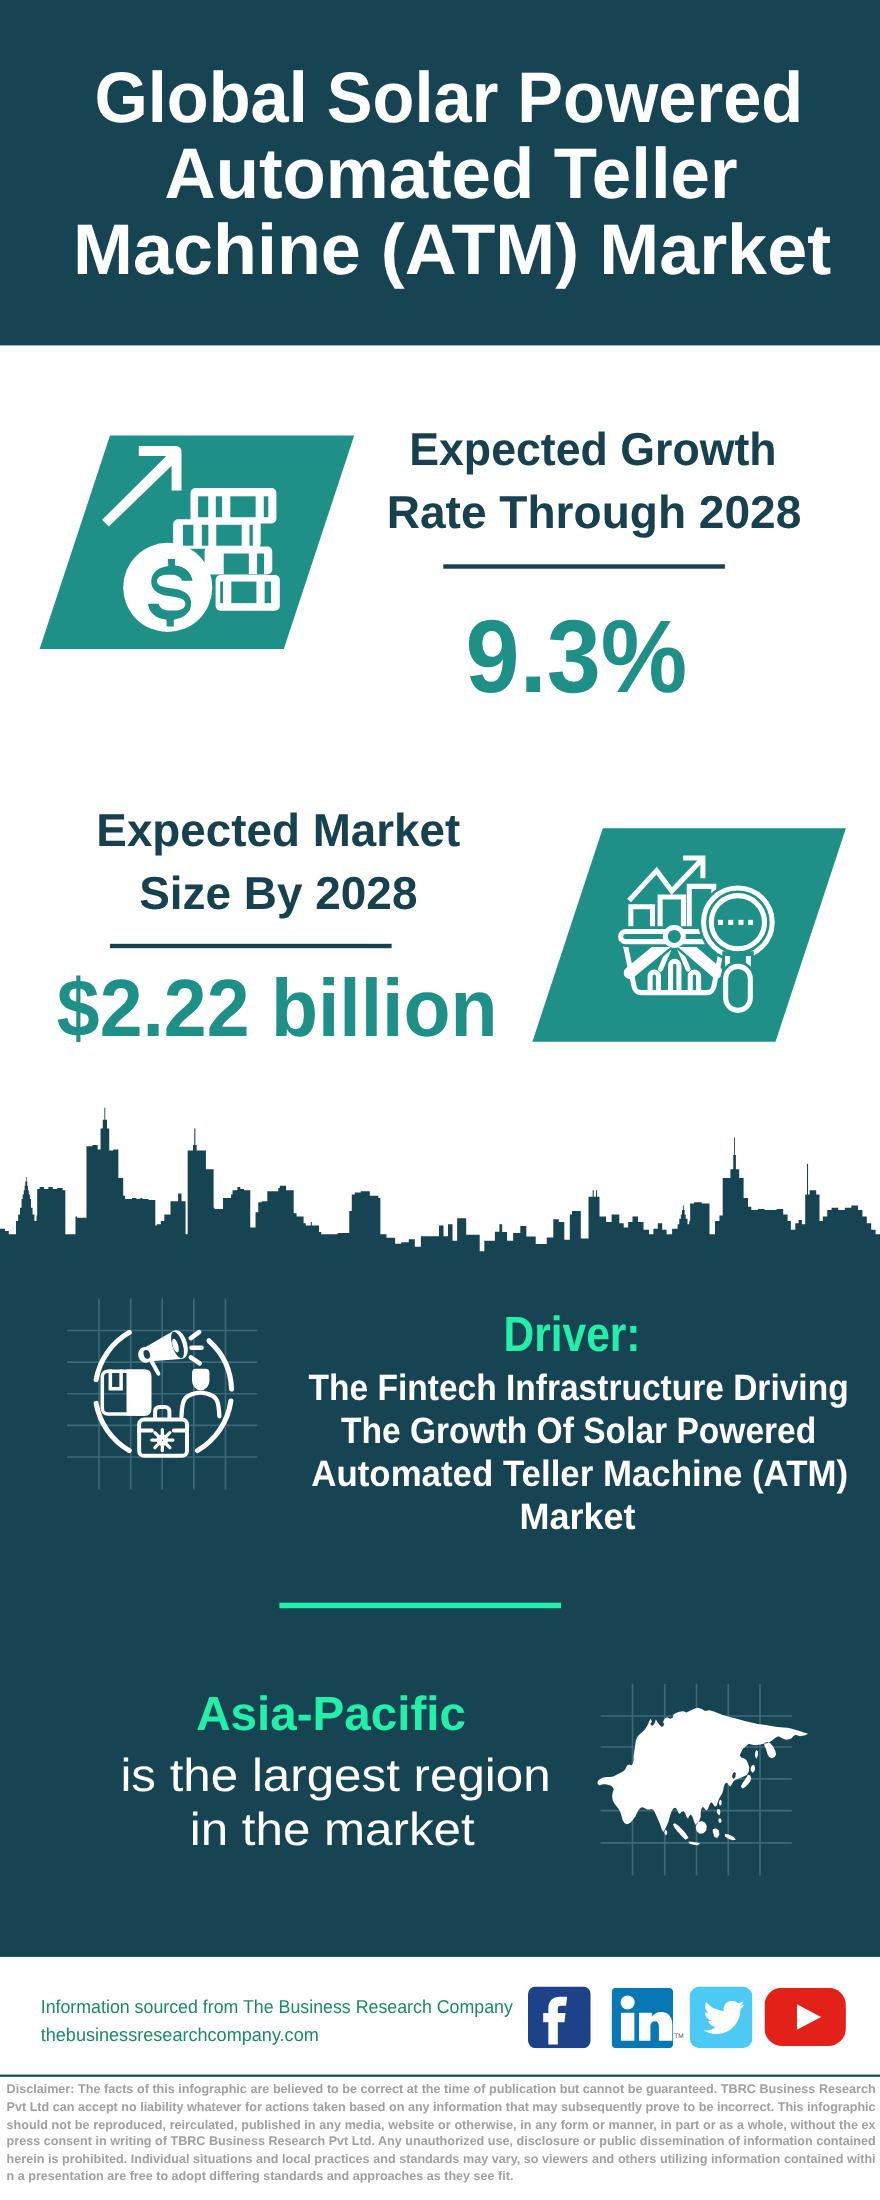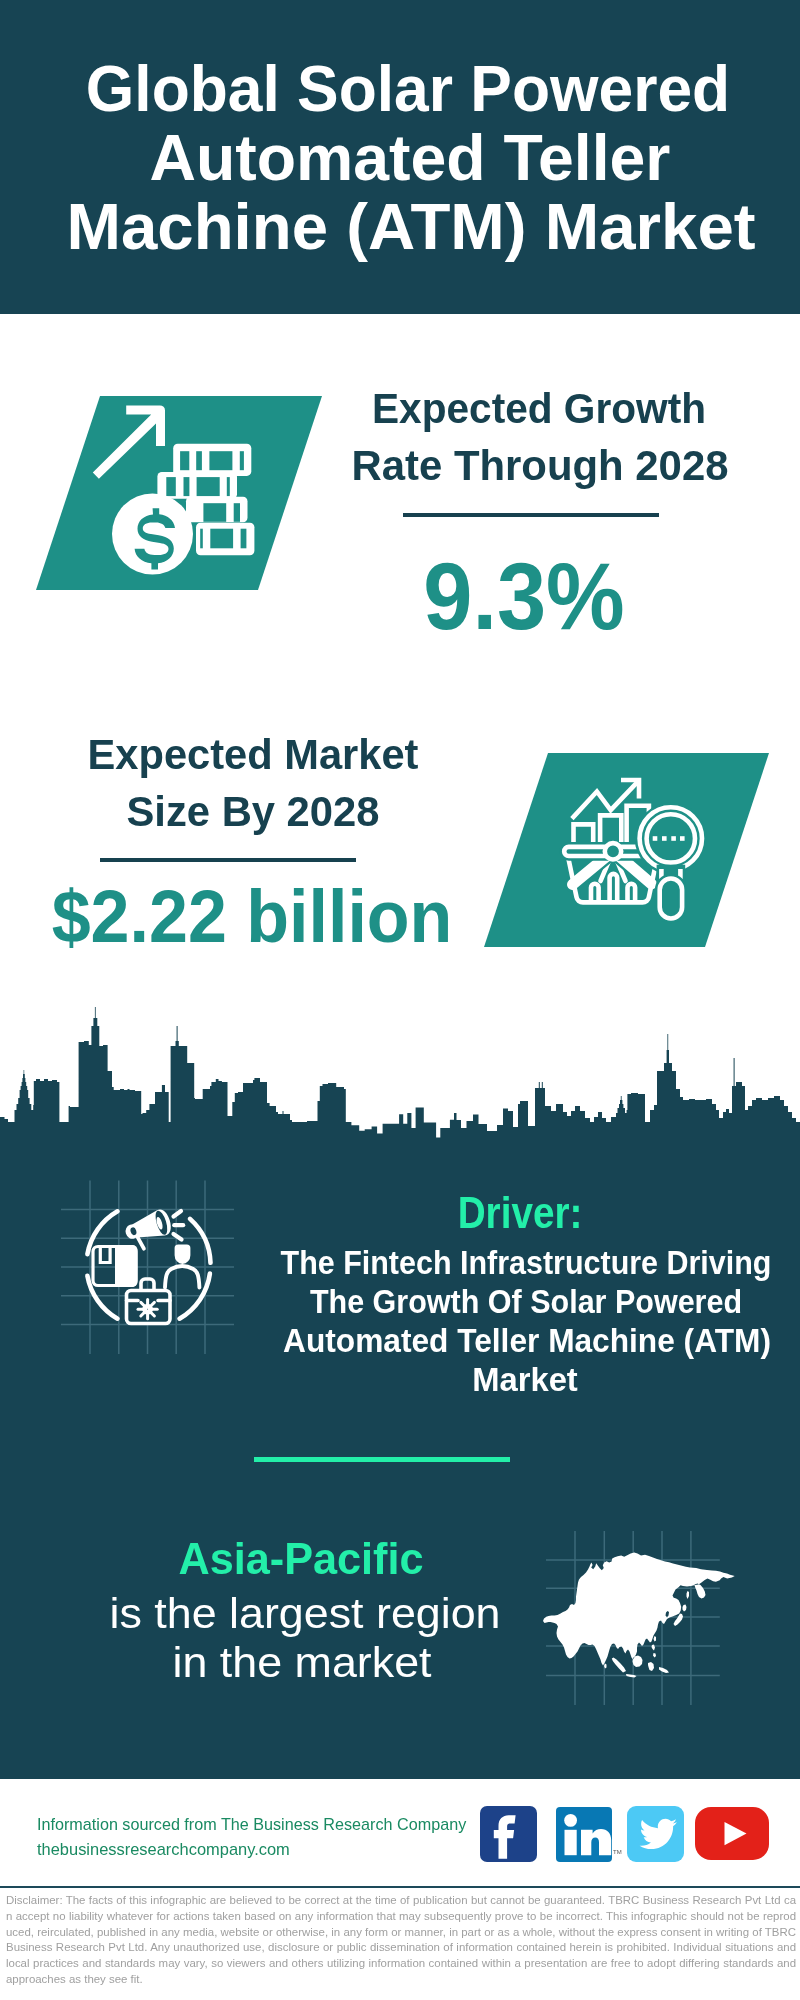--- a/index.html
+++ b/index.html
@@ -22,21 +22,21 @@
 
   
   .grn{color:#23efa9;font-weight:bold;text-align:center;left:0;width:800px;}
   .wht{color:#ffffff;font-weight:bold;text-align:center;left:0;width:800px;}
   .whtn{color:#ffffff;font-weight:normal;text-align:center;left:0;width:800px;}
   .greenrule{position:absolute;background:#23efa9;height:5px;}
 
   
   .src{position:absolute;color:#1a8a62;font-size:17px;line-height:25px;white-space:nowrap;}
   .hr{position:absolute;background:#1d4a5a;height:2px;}
-  .disc{position:absolute;color:#a0a0a0;font-size:11.45px;line-height:15.8px;text-align:justify;word-break:break-all;}
+  .disc{position:absolute;color:#a0a0a0;font-size:11.45px;line-height:15.8px;text-align:justify;word-break:break-all;font-weight:bold;}
 </style>
 </head>
 <body>
 
 <div class="page">
 
   <div class="header"></div>
   <div class="tx ttl" style="top:56px;transform:translateX(8px) scaleX(0.959)">Global Solar Powered</div>
   <div class="tx ttl" style="top:125px;transform:translateX(10px) scaleX(0.990)">Automated Teller</div>
   <div class="tx ttl" style="top:194px;transform:translateX(11px) scaleX(1.006)">Machine (ATM) Market</div>

